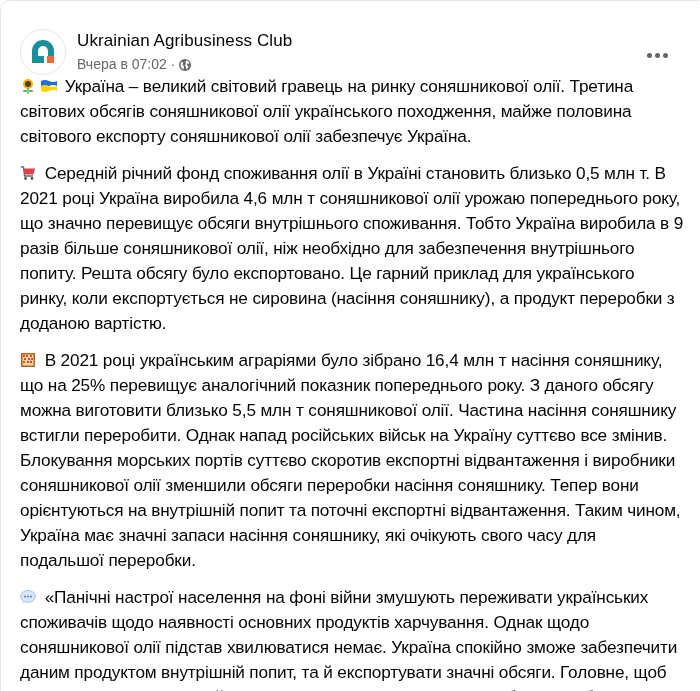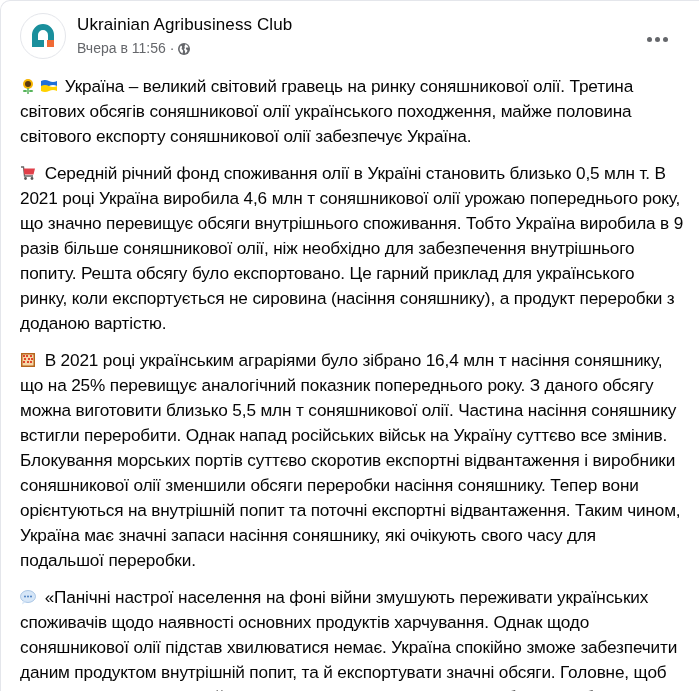--- a/index.html
+++ b/index.html
@@ -1,18 +1,18 @@
 <!DOCTYPE html>
 <html><head>
 <meta charset="utf-8">
 <style>
   html, body { margin:0; padding:0; background:#ffffff; }
   body { width:700px; height:691px; overflow:hidden; font-family:"Liberation Sans", "DejaVu Sans", sans-serif; color:#050505; }
   .card { position:absolute; left:0; top:0; width:698px; height:720px; background:#fff; border-left:1px solid #e4e6eb; border-top:1px solid #e4e6eb; border-top-left-radius:10px; }
-  .header { position:absolute; left:19px; top:12px; height:50px; width:660px;text-align:right; }
+  .header { position:absolute; left:19px; top:28px; height:50px; width:660px;text-align:right; }
   .avatar { position:absolute; left:0; top:0; width:44px; height:44px; border-radius:50%; border:1px solid #e4e6eb; background:#fff; overflow:hidden; }
   .avatar svg { display:block; }
   .page-name { position:absolute; left:57px; top:2px; font-size:17px; font-weight:400; color:#050505; letter-spacing:0.1px; white-space:nowrap; }
   .meta { position:absolute; left:57px; top:27px; font-size:14px; color:#65676b; white-space:nowrap; display:flex; align-items:center; }
   .meta .dot { margin:0 4px; }
   .globe { width:12px; height:12px; display:inline-block; }
   .more-button { position:absolute; right:8px; top:16px; width:30px; height:20px; display:flex; align-items:center; justify-content:center; gap:3px; cursor:pointer; }
   .more-button span { width:5px; height:5px; border-radius:50%; background:#65676b; display:block; }
   .body { position:absolute; left:19px; top:73px; width:672px; }
   .para { font-size:17.2px; line-height:25px; margin:0 8px 12px 0; white-space:normal; letter-spacing:-0.15px; }
@@ -25,21 +25,21 @@
 <div class="card">
   <div class="header">
     <div class="avatar">
       <svg width="44" height="44" viewBox="0 0 44 44">
         <path d="M11 33 V21 a11 11 0 0 1 22 0 V33 H27 V21 a5 5 0 0 0 -10 0 V26 H23 V33 Z" fill="#1a8f9c"></path>
         <rect x="26" y="26" width="7" height="7" fill="#f06a35"></rect>
       </svg>
     </div>
     <div class="page-name">Ukrainian Agribusiness Club</div>
     <div class="meta">
-      <span>Вчера в 11:56</span>
+      <span>Вчера в 07:02</span>
       <span class="dot">·</span>
       <span class="globe">
         <svg width="12" height="12" viewBox="0 0 12 12">
           <circle cx="6" cy="6" r="6" fill="#65676b"></circle>
           <path d="M3 2.5 C4 3 4.5 4 3.8 5 C3 6 4.5 6.5 5 7.5 C5.3 8.5 4.5 9.5 4.5 10.5 C3 10 1.5 8 1.6 6 C1.7 4.5 2.2 3.3 3 2.5Z M7.5 1.2 C8.8 1.7 10.2 3 10.5 4.5 C9.5 4.8 8.5 4.2 8 5 C7.5 6 8.8 6.8 9.5 7.5 C9.2 8.7 8.4 9.7 7.3 10.4 C7 9 7.2 8 6.5 7.3 C5.8 6.6 6.2 5.5 7 5 C6.2 4.2 6.3 3 7.5 1.2Z" fill="#fff"></path>
         </svg>
       </span>
     </div>
     <div class="more-button">
       <span></span>

